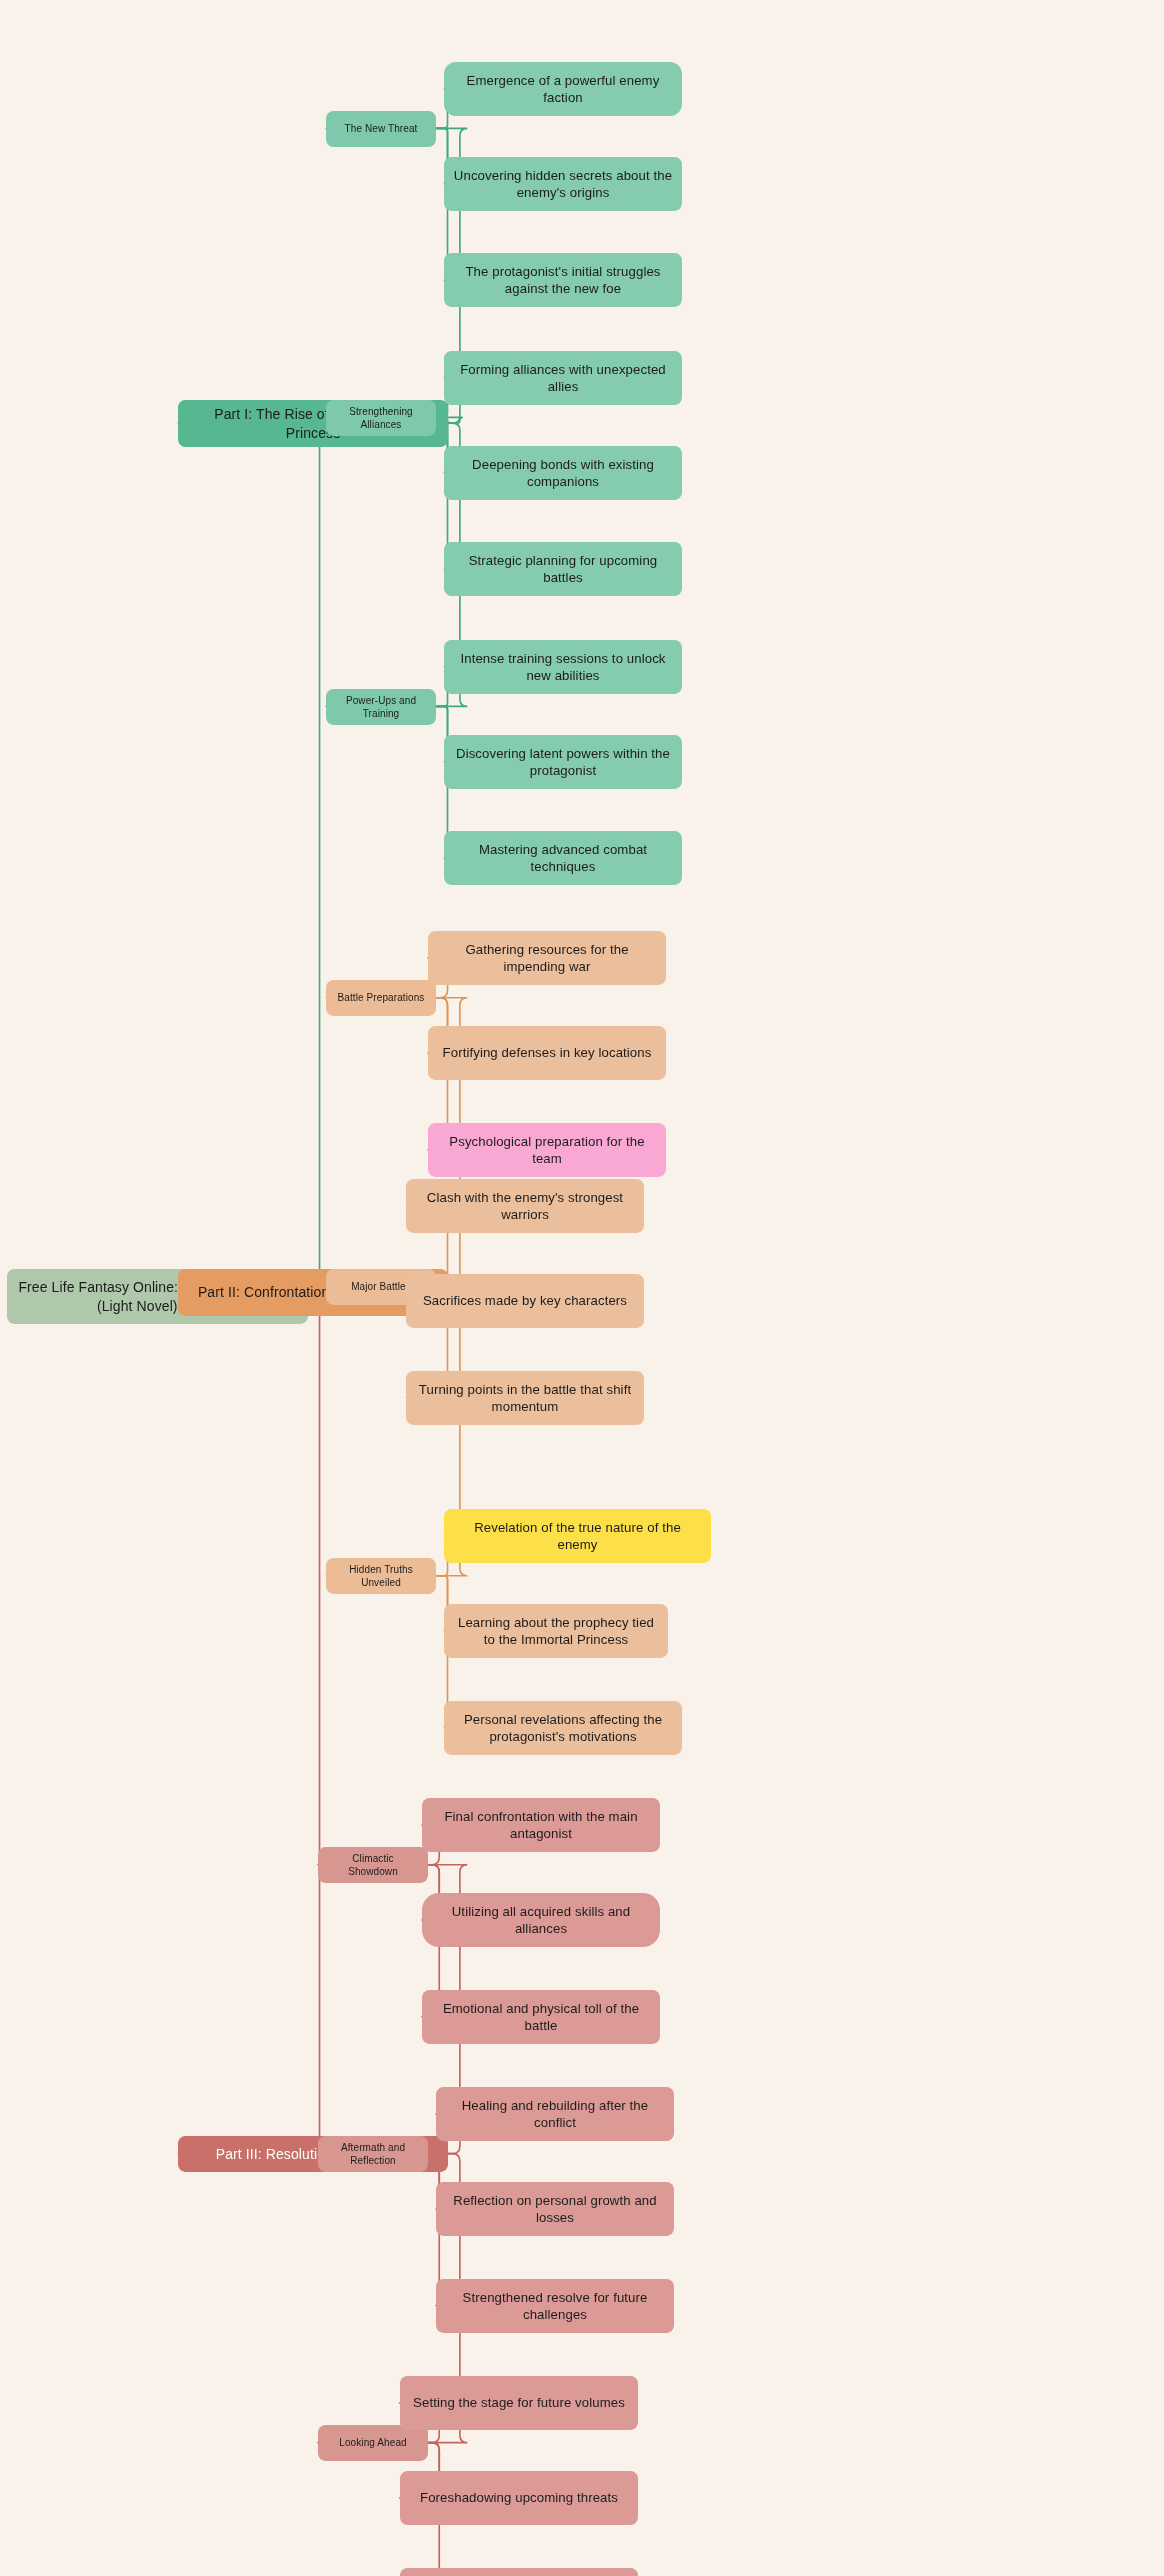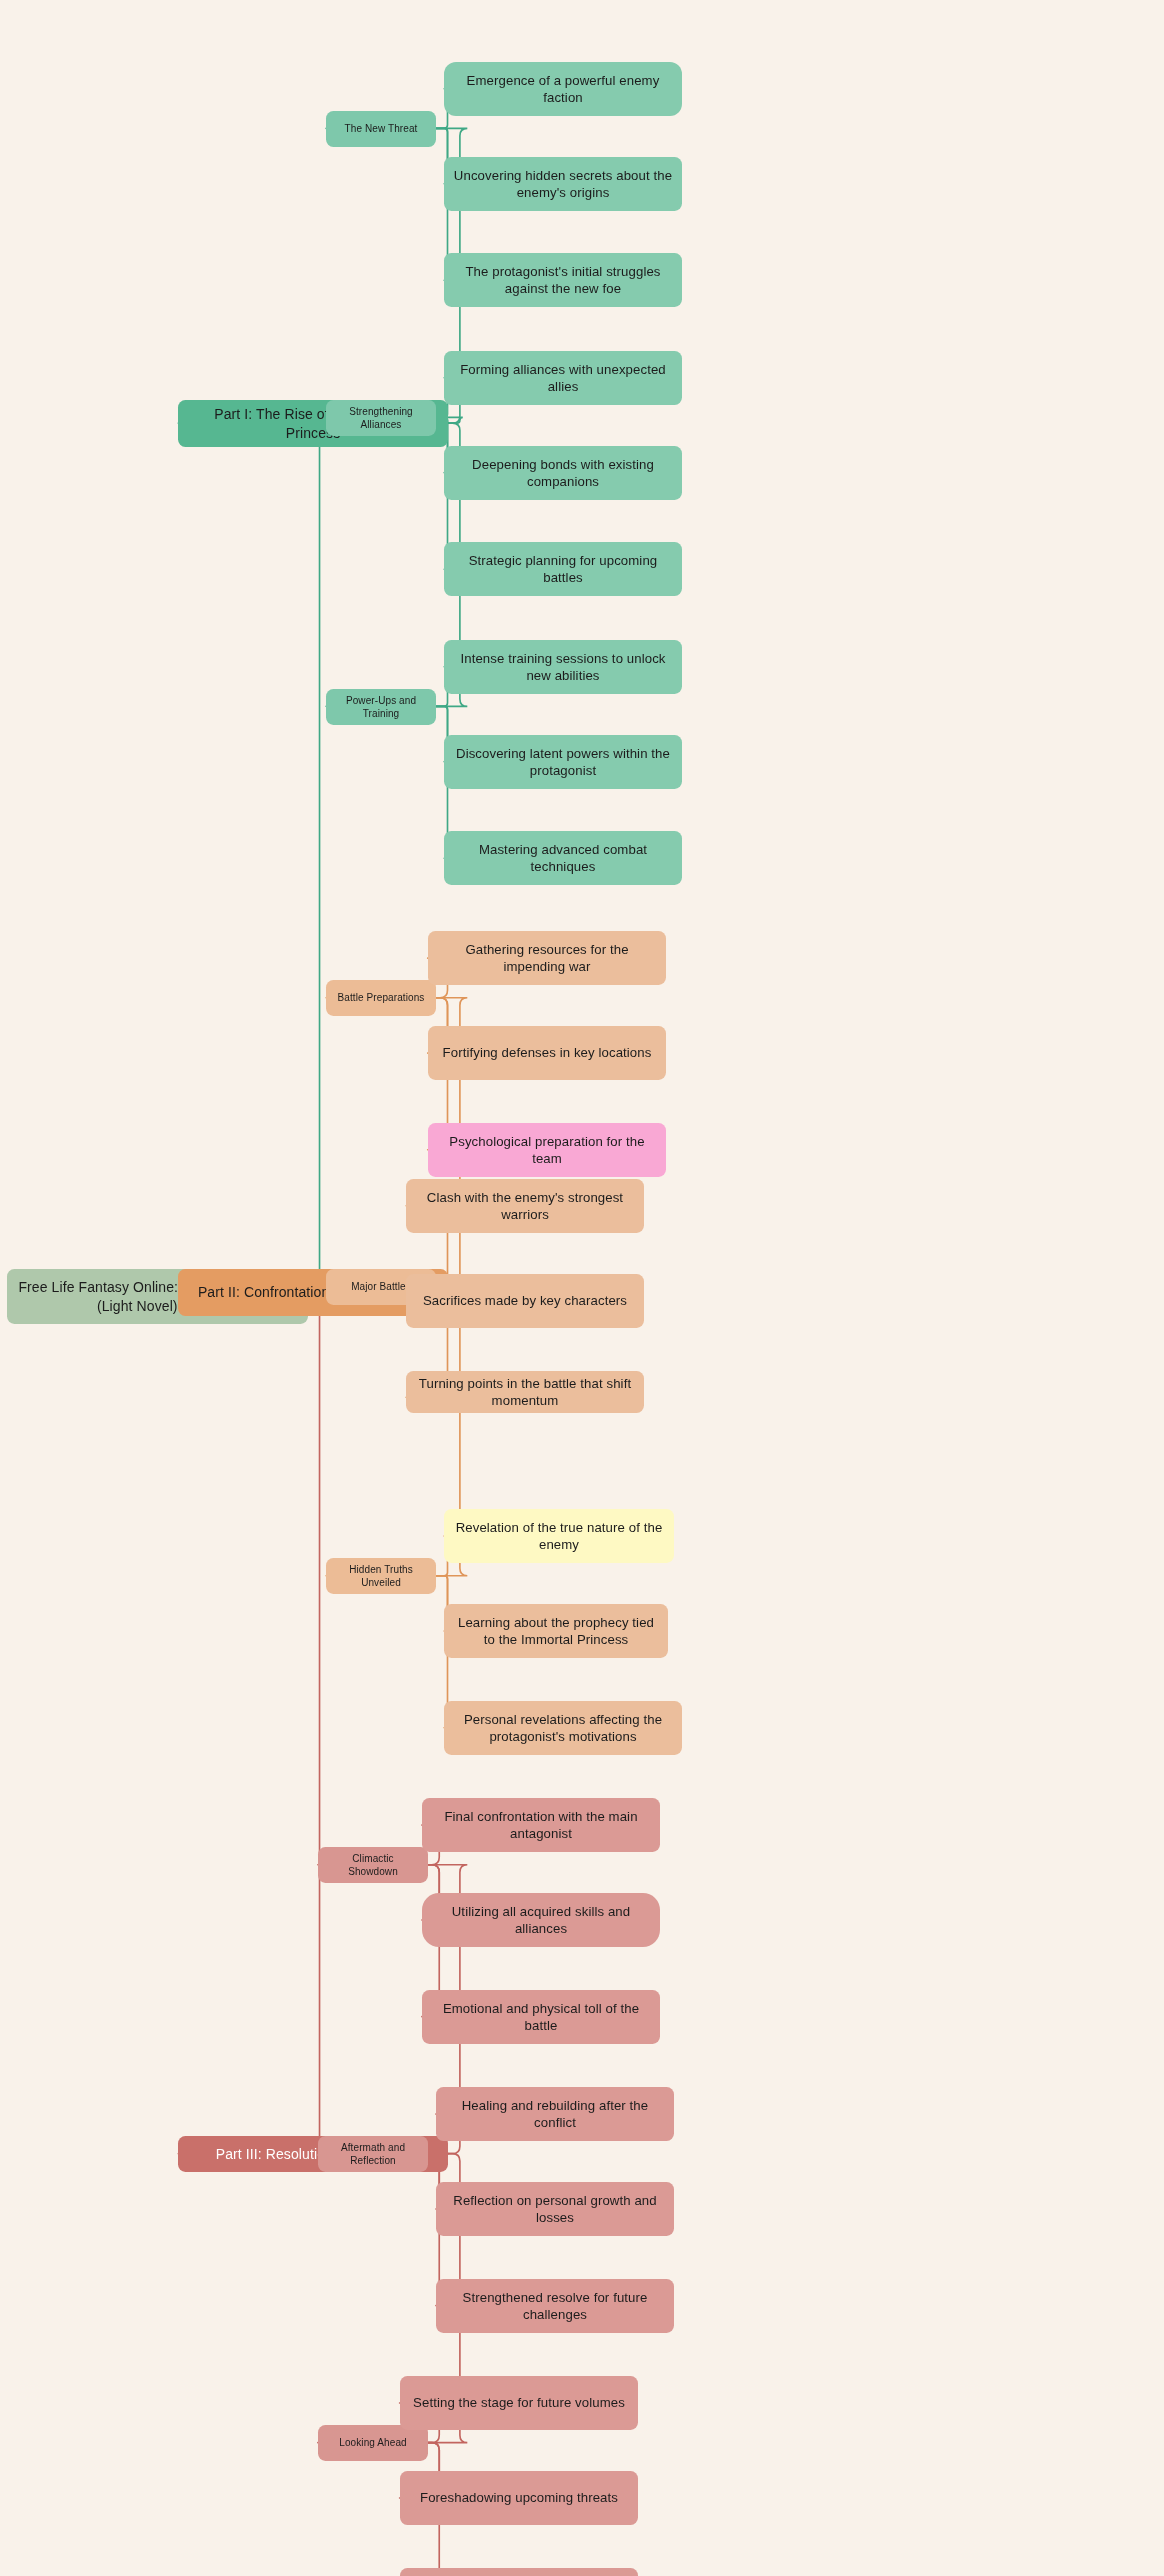--- a/index.html
+++ b/index.html
@@ -134,27 +134,27 @@
     </div>
     <div class="node lvl2" style="left: 326px; top: 1269px; width: 110px; height: 36px; background: rgb(236, 188, 150);">
       <span>Major Battles</span>
     </div>
     <div class="node lvl3" style="left: 406px; top: 1179px; width: 238px; height: 54px; background: rgb(235, 190, 156);">
       <span>Clash with the enemy's strongest warriors</span>
     </div>
     <div class="node lvl3" style="left: 406px; top: 1274px; width: 238px; height: 54px; background: rgb(235, 190, 156);">
       <span>Sacrifices made by key characters</span>
     </div>
-    <div class="node lvl3" style="left: 406px; top: 1371px; width: 238px; height: 42px; background: rgb(235, 190, 156);">
+    <div class="node lvl3" style="left: 406px; top: 1371px; width: 238px; height: 54px; background: rgb(235, 190, 156);">
       <span>Turning points in the battle that shift momentum</span>
     </div>
     <div class="node lvl2" style="left: 326px; top: 1558px; width: 110px; height: 36px; background: rgb(236, 188, 150);">
       <span>Hidden Truths Unveiled</span>
     </div>
-    <div class="node lvl3" style="left: 444px; top: 1509px; width: 230px; height: 54px; background: #fef9c3; align-items: center;">
+    <div class="node lvl3" style="left: 444px; top: 1509px; width: 267px; height: 54px; background: #fde047; align-items: center;">
       <span>Revelation of the true nature of the enemy</span>
     </div>
     <div class="node lvl3" style="left: 444px; top: 1604px; width: 224px; height: 54px; background: rgb(235, 190, 156); justify-content: flex-end;">
       <span>Learning about the prophecy tied to the Immortal Princess</span>
     </div>
     <div class="node lvl3" style="left: 444px; top: 1701px; width: 238px; height: 54px; background: rgb(235, 190, 156);">
       <span>Personal revelations affecting the protagonist's motivations</span>
     </div>
     <div class="node lvl1" style="left: 178px; top: 2136px; width: 270px; height: 36px; background: rgb(201, 112, 106); color: rgb(255, 255, 255);">
       <span>Part III: Resolution and Growth</span>

